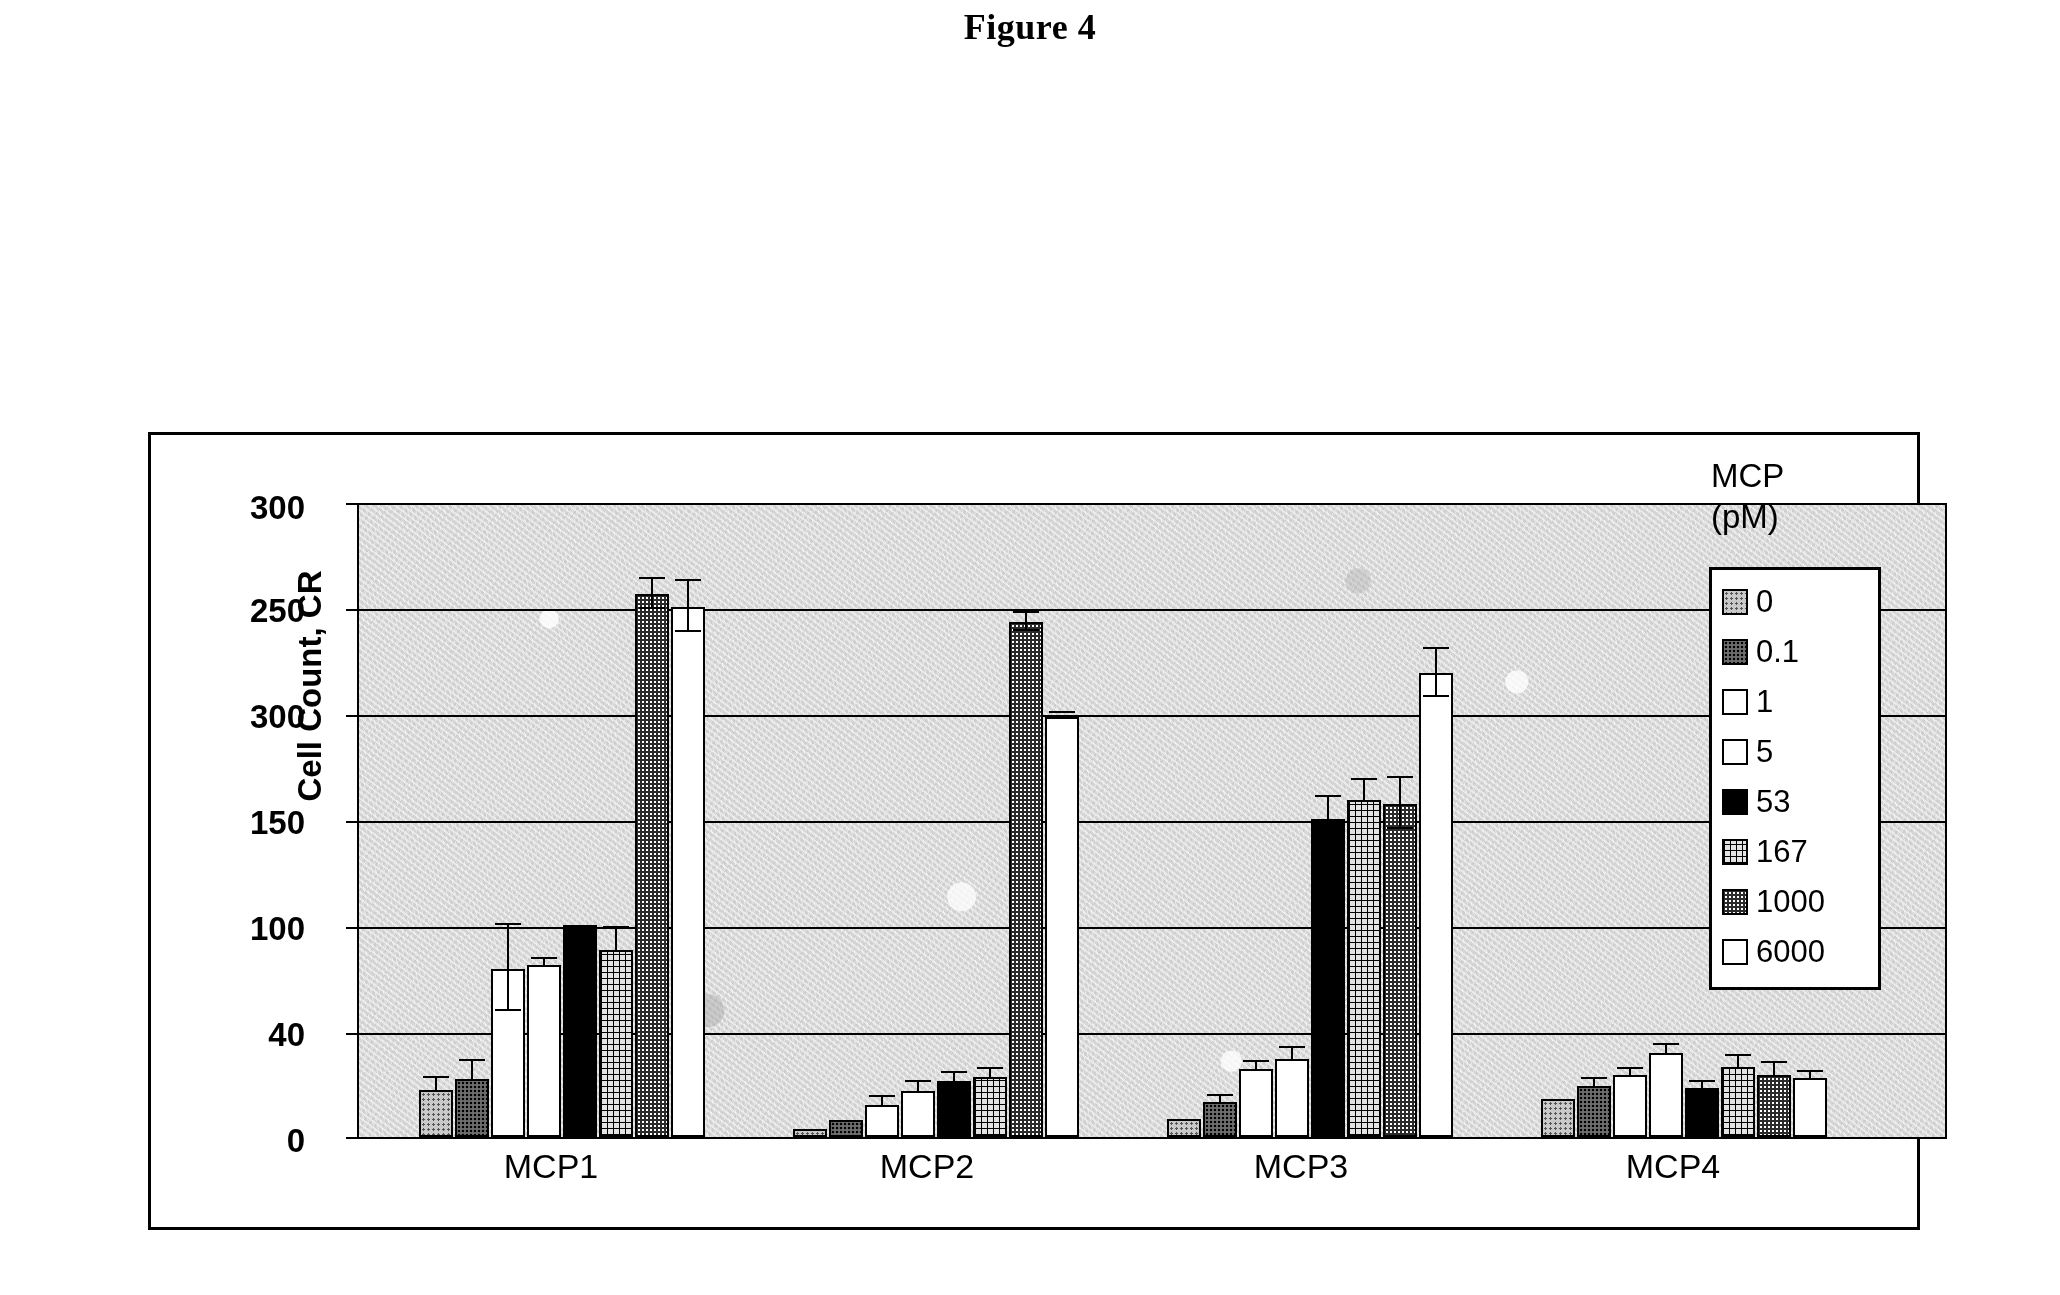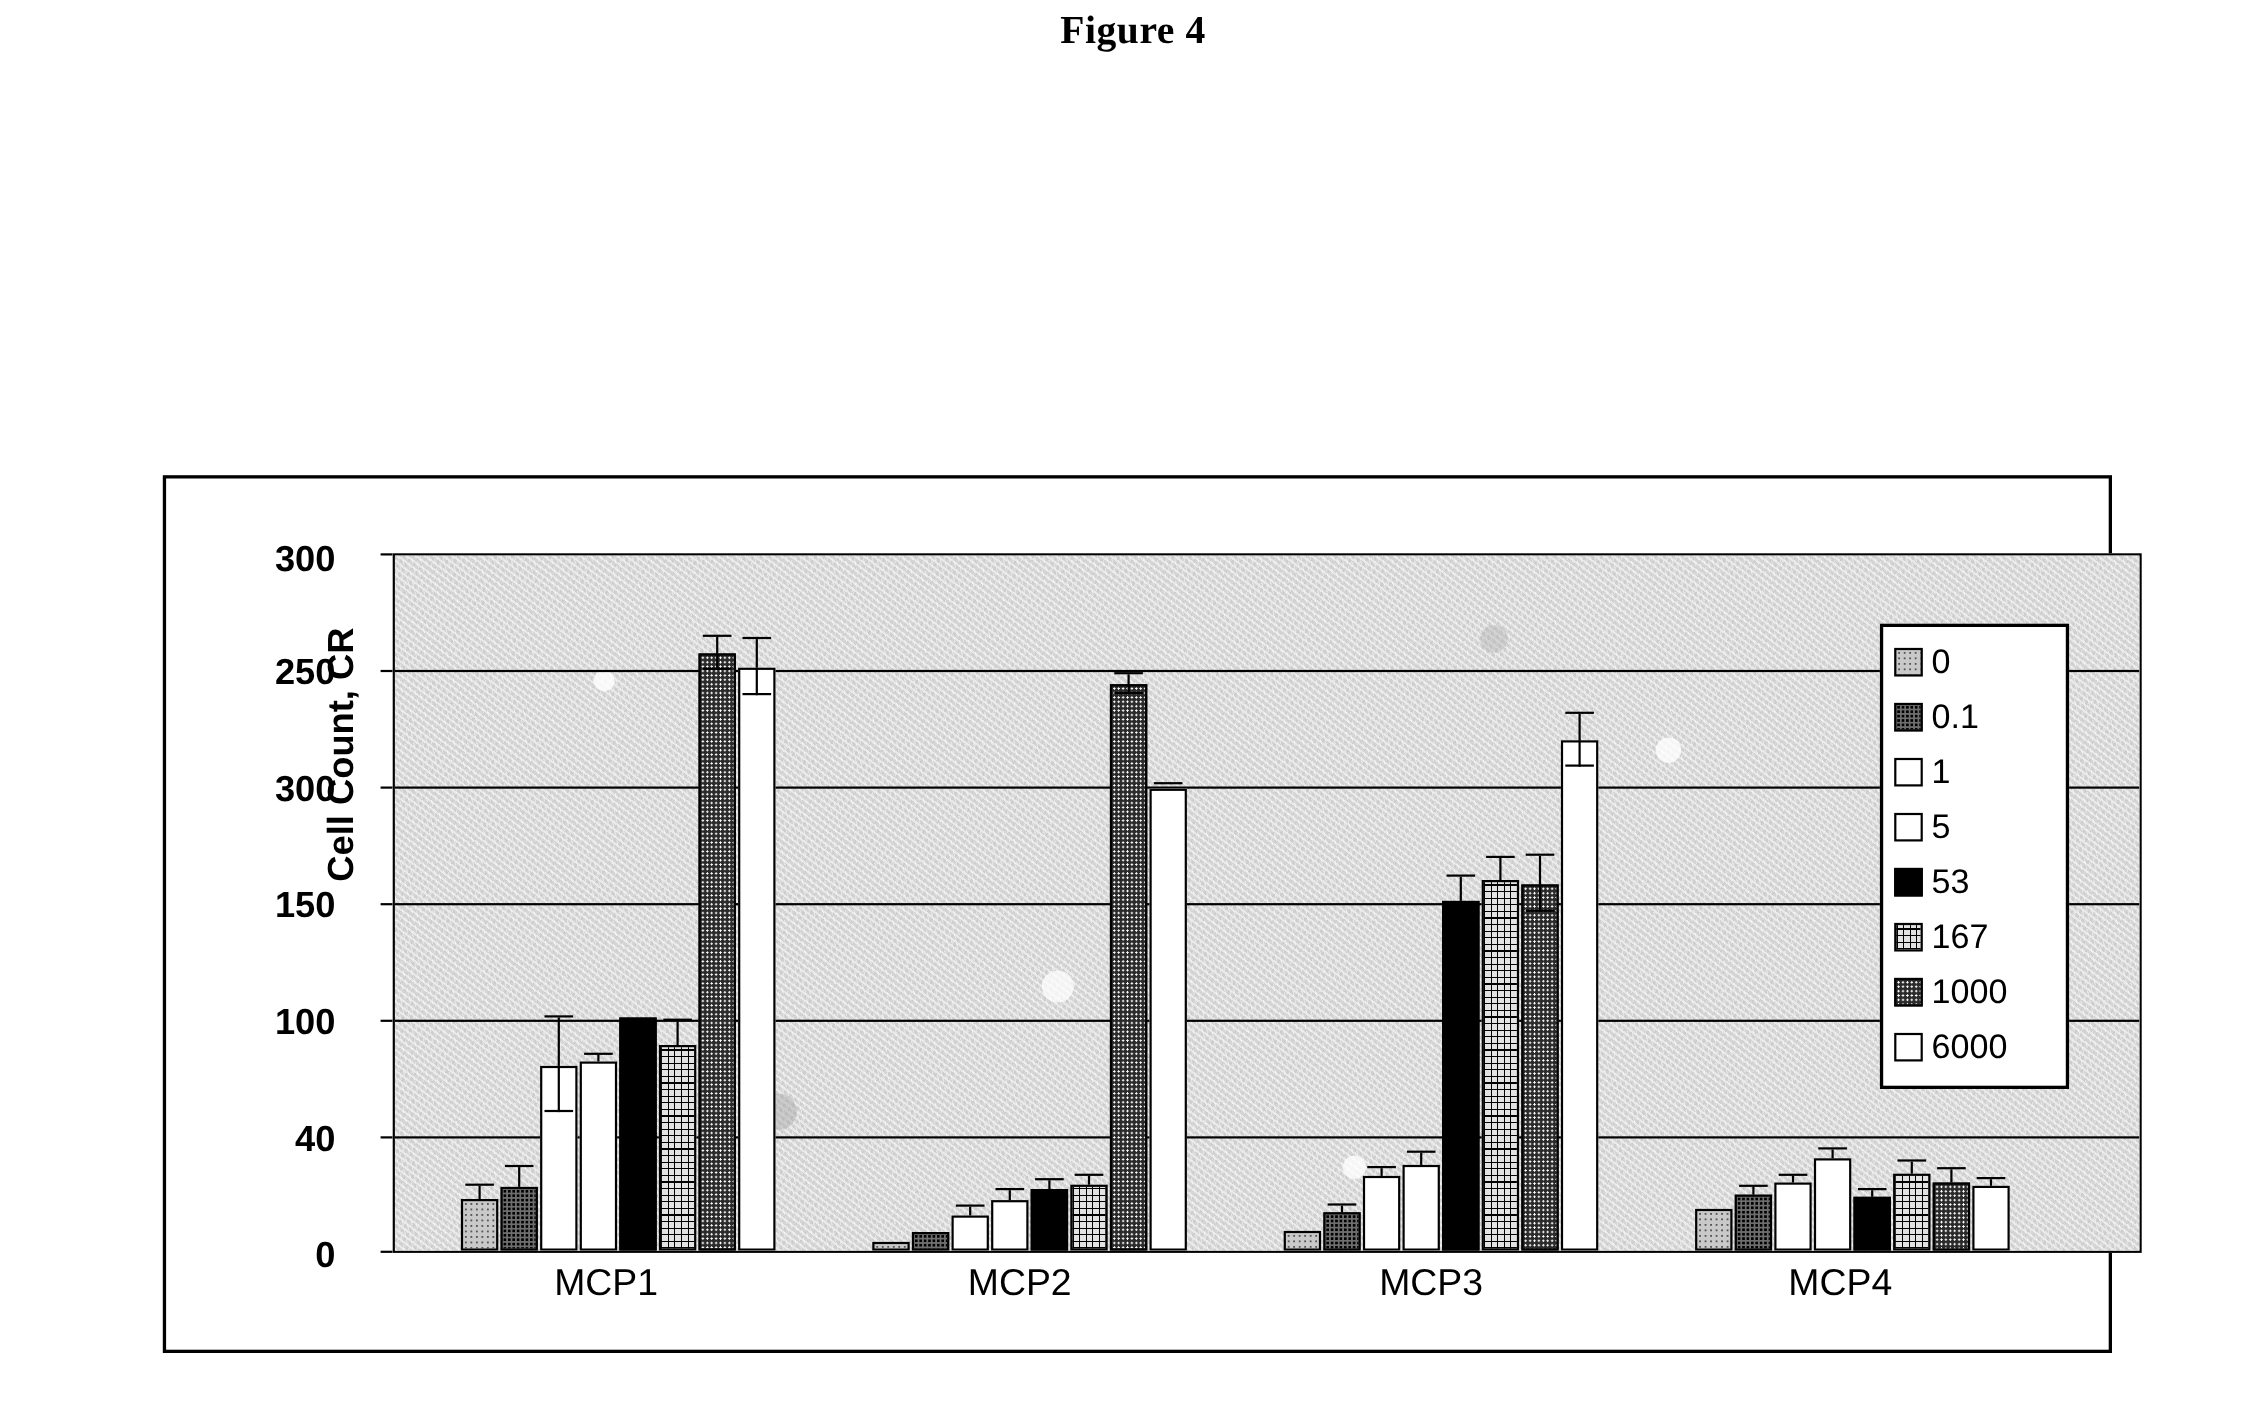--- a/index.html
+++ b/index.html
@@ -324,20 +324,24 @@
     <div class="bar fill-white" style="left:1434px; width:34px; height:59px;"></div>
     <div class="errbar" style="left:1450px; bottom:59px; height:6px;"></div>
     <div class="errcap" style="left:1438px; bottom:65px; width:26px;"></div>
   </div>
 
   <div class="x-group-label" style="left:300px; width:200px;">MCP1</div>
   <div class="x-group-label" style="left:676px; width:200px;">MCP2</div>
   <div class="x-group-label" style="left:1050px; width:200px;">MCP3</div>
   <div class="x-group-label" style="left:1422px; width:200px;">MCP4</div>
 
+  <div class="legend-title">
+    <div>MCP</div>
+    <div>(pM)</div>
+  </div>
 
   <div class="legend-box">
     <div class="legend-item">
       <span class="legend-swatch fill-dot-light"></span>
       <span class="legend-label">0</span>
     </div>
     <div class="legend-item">
       <span class="legend-swatch fill-dot-dark"></span>
       <span class="legend-label">0.1</span>
     </div>

